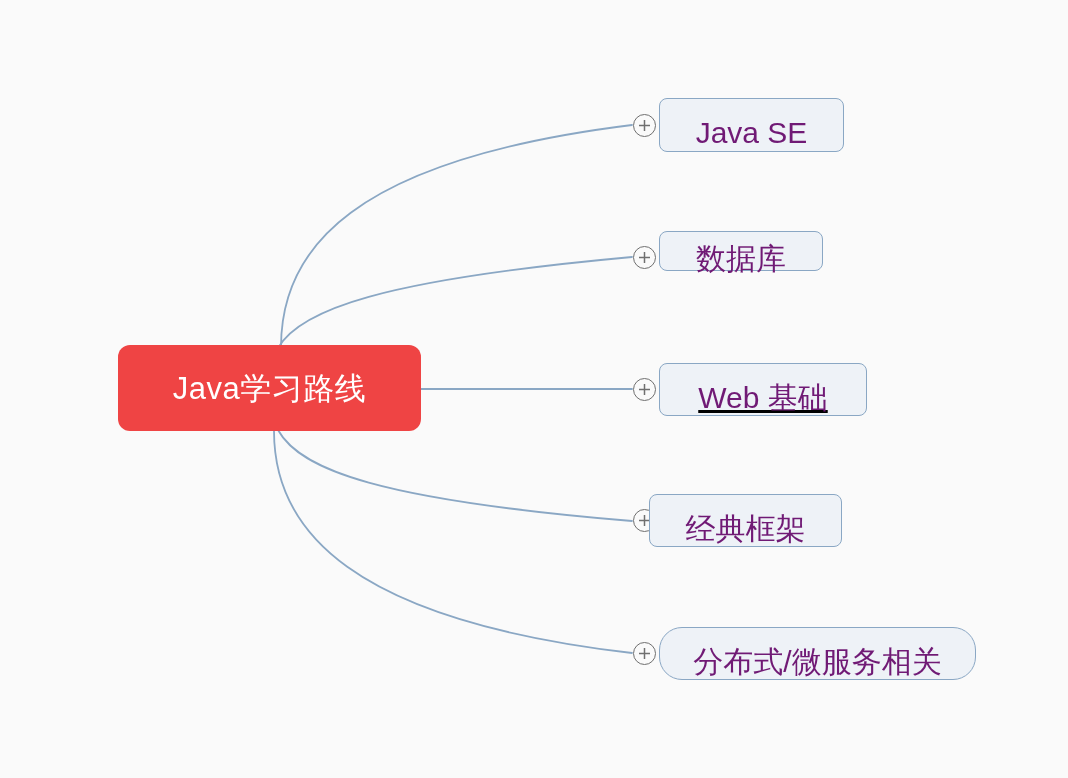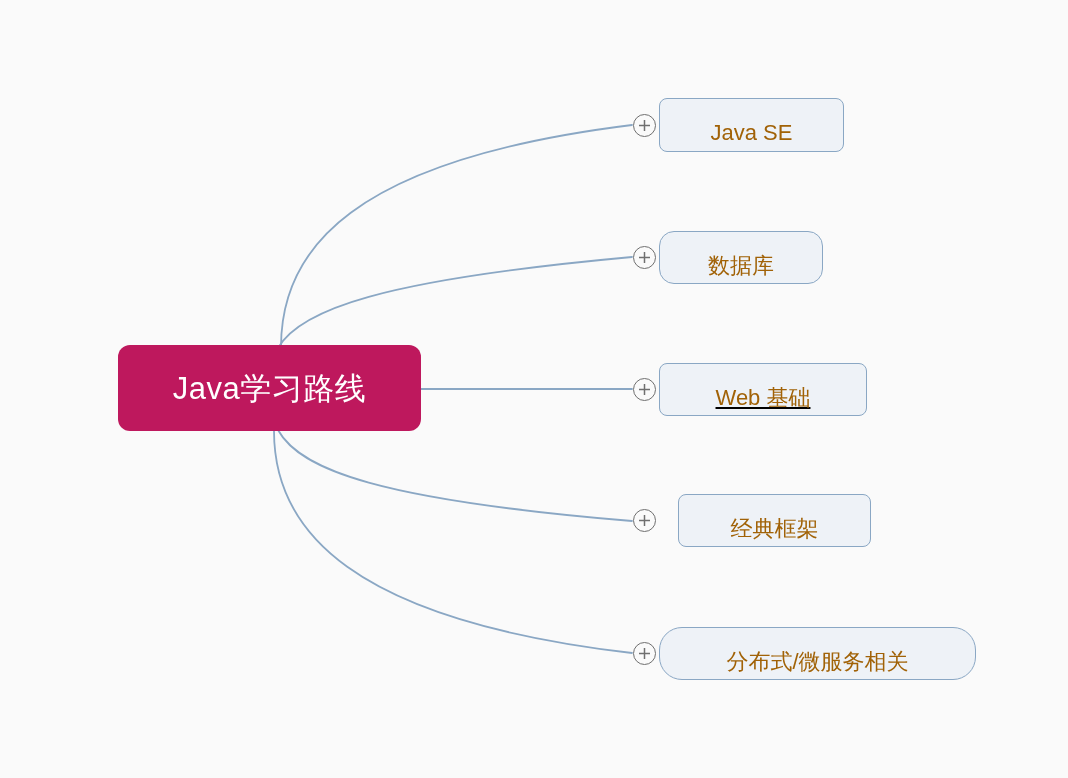--- a/index.html
+++ b/index.html
@@ -28,21 +28,21 @@
     width: 1068px;
     height: 778px;
     pointer-events: none;
   }
   .root-node {
     position: absolute;
     left: 118px;
     top: 345px;
     width: 303px;
     height: 86px;
-    background: #be185d;
+    background: #ef4444;
     border-radius: 12px;
     display: flex;
     align-items: center;
     justify-content: center;
     box-sizing: border-box;
   }
   .root-label {
     color: #ffffff;
     font-size: 31px;
     font-weight: 400;
@@ -54,22 +54,22 @@
     position: absolute;
     background: #eef2f7;
     border: 1.6px solid #8aa7c4;
     border-radius: 8px;
     display: flex;
     align-items: center;
     justify-content: center;
     box-sizing: border-box;
   }
   .child-label {
-    color: #a16207;
-    font-size: 22px;
+    color: #701a75;
+    font-size: 30px;
     font-weight: 400;
     line-height: 1;
     white-space: nowrap;
     margin-top: 16px;
   }
   .expander {
     position: absolute;
     width: 23px;
     height: 23px;
     border-radius: 50%;
@@ -109,39 +109,39 @@
       </div>
       <div class="child-node" style="left: 659px; top: 98px; width: 185px; height: 54px;">
         <span class="child-label">Java SE</span>
       </div>
       <div class="expander" style="left: 633px; top: 246px;">
         <svg width="13" height="13" viewBox="0 0 13 13">
           <line x1="6.5" y1="1" x2="6.5" y2="12" stroke="#6f6f6f" stroke-width="1.5"></line>
           <line x1="1" y1="6.5" x2="12" y2="6.5" stroke="#6f6f6f" stroke-width="1.5"></line>
         </svg>
       </div>
-      <div class="child-node" style="left: 659px; top: 231px; width: 164px; height: 53px; border-radius: 15px;">
+      <div class="child-node" style="left: 659px; top: 231px; width: 164px; height: 40px;">
         <span class="child-label">数据库</span>
       </div>
       <div class="expander" style="left: 633px; top: 378px;">
         <svg width="13" height="13" viewBox="0 0 13 13">
           <line x1="6.5" y1="1" x2="6.5" y2="12" stroke="#6f6f6f" stroke-width="1.5"></line>
           <line x1="1" y1="6.5" x2="12" y2="6.5" stroke="#6f6f6f" stroke-width="1.5"></line>
         </svg>
       </div>
       <div class="child-node" style="left: 659px; top: 363px; width: 208px; height: 53px; text-decoration: underline;">
         <span class="child-label">Web 基础</span>
       </div>
       <div class="expander" style="left: 633px; top: 509px;">
         <svg width="13" height="13" viewBox="0 0 13 13">
           <line x1="6.5" y1="1" x2="6.5" y2="12" stroke="#6f6f6f" stroke-width="1.5"></line>
           <line x1="1" y1="6.5" x2="12" y2="6.5" stroke="#6f6f6f" stroke-width="1.5"></line>
         </svg>
       </div>
-      <div class="child-node" style="left: 678px; top: 494px; width: 193px; height: 53px;">
+      <div class="child-node" style="left: 649px; top: 494px; width: 193px; height: 53px;">
         <span class="child-label">经典框架</span>
       </div>
       <div class="expander" style="left: 633px; top: 642px;">
         <svg width="13" height="13" viewBox="0 0 13 13">
           <line x1="6.5" y1="1" x2="6.5" y2="12" stroke="#6f6f6f" stroke-width="1.5"></line>
           <line x1="1" y1="6.5" x2="12" y2="6.5" stroke="#6f6f6f" stroke-width="1.5"></line>
         </svg>
       </div>
       <div class="child-node" style="left: 659px; top: 627px; width: 317px; height: 53px; border-radius: 23px;">
         <span class="child-label">分布式/微服务相关</span>

